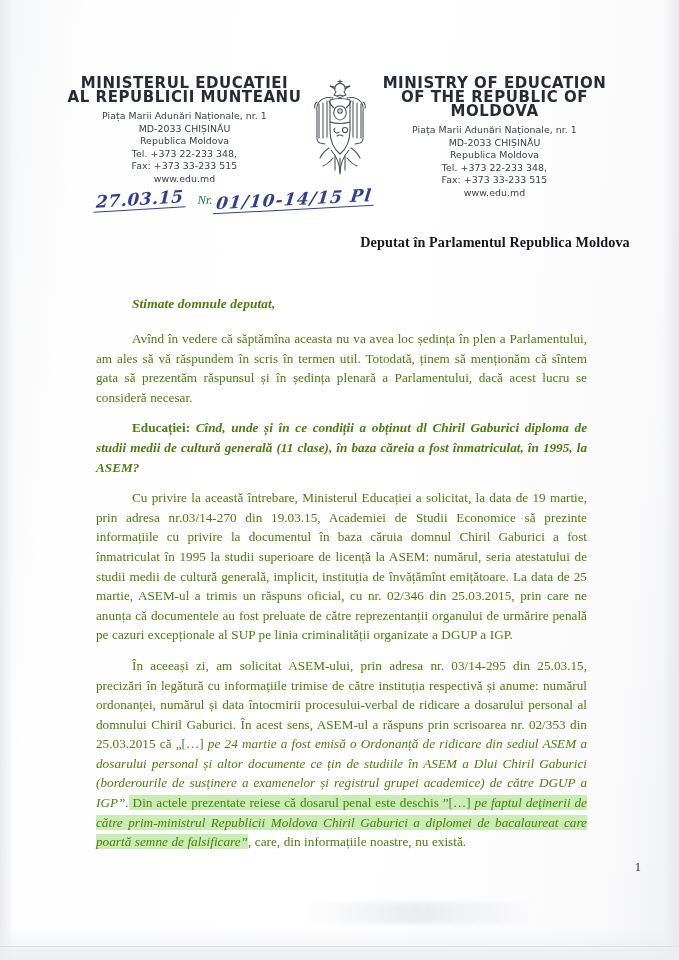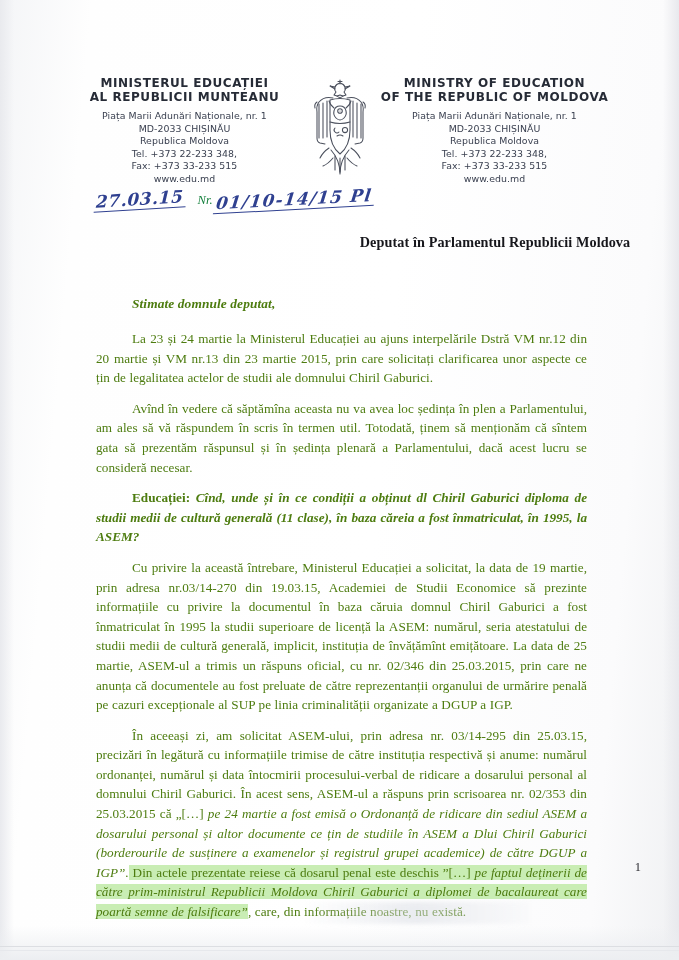--- a/index.html
+++ b/index.html
@@ -72,21 +72,21 @@
     justify-content: center;
     align-items: flex-start;
     color: #2d3340;
   }
   .lh-col {
     width: 236px;
     text-align: center;
     font-family: "DejaVu Sans", "Liberation Sans", sans-serif;
   }
   .lh-title {
-    font-size: 12px;
+    font-size: 15px;
     font-weight: bold;
     letter-spacing: 0.55px;
     line-height: 14px;
     color: #262b36;
   }
   .lh-addr {
     margin-top: 6px;
     font-size: 9.4px;
     line-height: 12.6px;
     color: #3a4050;
@@ -295,28 +295,27 @@
 
     </div>
 
     <div class="hand-row">
       <span class="hand-date">27.03.15</span>
       <span class="hand-nr-label">Nr.</span>
       <span class="hand-nr">01/10-14/15 Pl</span>
     </div>
 
     <div class="addressee">
-      <div class="addressee-line">Deputat în Parlamentul Republicii Moldova</div>
+      <div class="addressee-line">Deputat în Parlamentul Republica Moldova</div>
     </div>
 
     <div class="body-block">
 
       <div class="salut">Stimate domnule deputat,</div>
 
-      <p class="para">La 23 și 24 martie la Ministerul Educației au ajuns interpelările Dstră VM nr.12 din 20 martie și VM nr.13 din 23 martie 2015, prin care solicitați clarificarea unor aspecte ce țin de legalitatea actelor de studii ale domnului Chiril Gaburici.</p>
 
       <p class="para">Avînd în vedere că săptămîna aceasta nu va avea loc ședința în plen a Parlamentului, am ales să vă răspundem în scris în termen util. Totodată, ținem să menționăm că sîntem gata să prezentăm răspunsul și în ședința plenară a Parlamentului, dacă acest lucru se consideră necesar.</p>
 
       <p class="para q-para"><span class="q-label">Educației:</span> <span>Cînd, unde și în ce condiții a obținut dl Chiril Gaburici diploma de studii medii de cultură generală (11 clase), în baza căreia a fost înmatriculat, în 1995, la ASEM?</span></p>
 
       <p class="para">Cu privire la această întrebare, Ministerul Educației a solicitat, la data de 19 martie, prin adresa nr.03/14-270 din 19.03.15, Academiei de Studii Economice să prezinte informațiile cu privire la documentul în baza căruia domnul Chiril Gaburici a fost înmatriculat în 1995 la studii superioare de licență la ASEM: numărul, seria atestatului de studii medii de cultură generală, implicit, instituția de învățămînt emițătoare. La data de 25 martie, ASEM-ul a trimis un răspuns oficial, cu nr. 02/346 din 25.03.2015, prin care ne anunța că documentele au fost preluate de către reprezentanții organului de urmărire penală pe cazuri excepționale al SUP pe linia criminalității organizate a DGUP a IGP.</p>
 
       <p class="para"><span>În aceeași zi, am solicitat ASEM-ului, prin adresa nr. 03/14-295 din 25.03.15, precizări în legătură cu informațiile trimise de către instituția respectivă și anume: numărul ordonanței, numărul și data întocmirii procesului-verbal de ridicare a dosarului personal al domnului Chiril Gaburici. În acest sens, ASEM-ul a răspuns prin scrisoarea nr. 02/353 din 25.03.2015 că „[…] </span><span class="it">pe 24 martie a fost emisă o Ordonanță de ridicare din sediul ASEM a dosarului personal și altor documente ce țin de studiile în ASEM a Dlui Chiril Gaburici (borderourile de susținere a examenelor și registrul grupei academice) de către DGUP a IGP”.</span><span class="hl"><span> Din actele prezentate reiese că dosarul penal este deschis ”[…] </span><span class="it">pe faptul deținerii de către prim-ministrul Republicii Moldova Chiril Gaburici a diplomei de bacalaureat care poartă semne de falsificare”</span></span><span>, care, din informațiile noastre, nu există.</span></p>
 
     </div>

